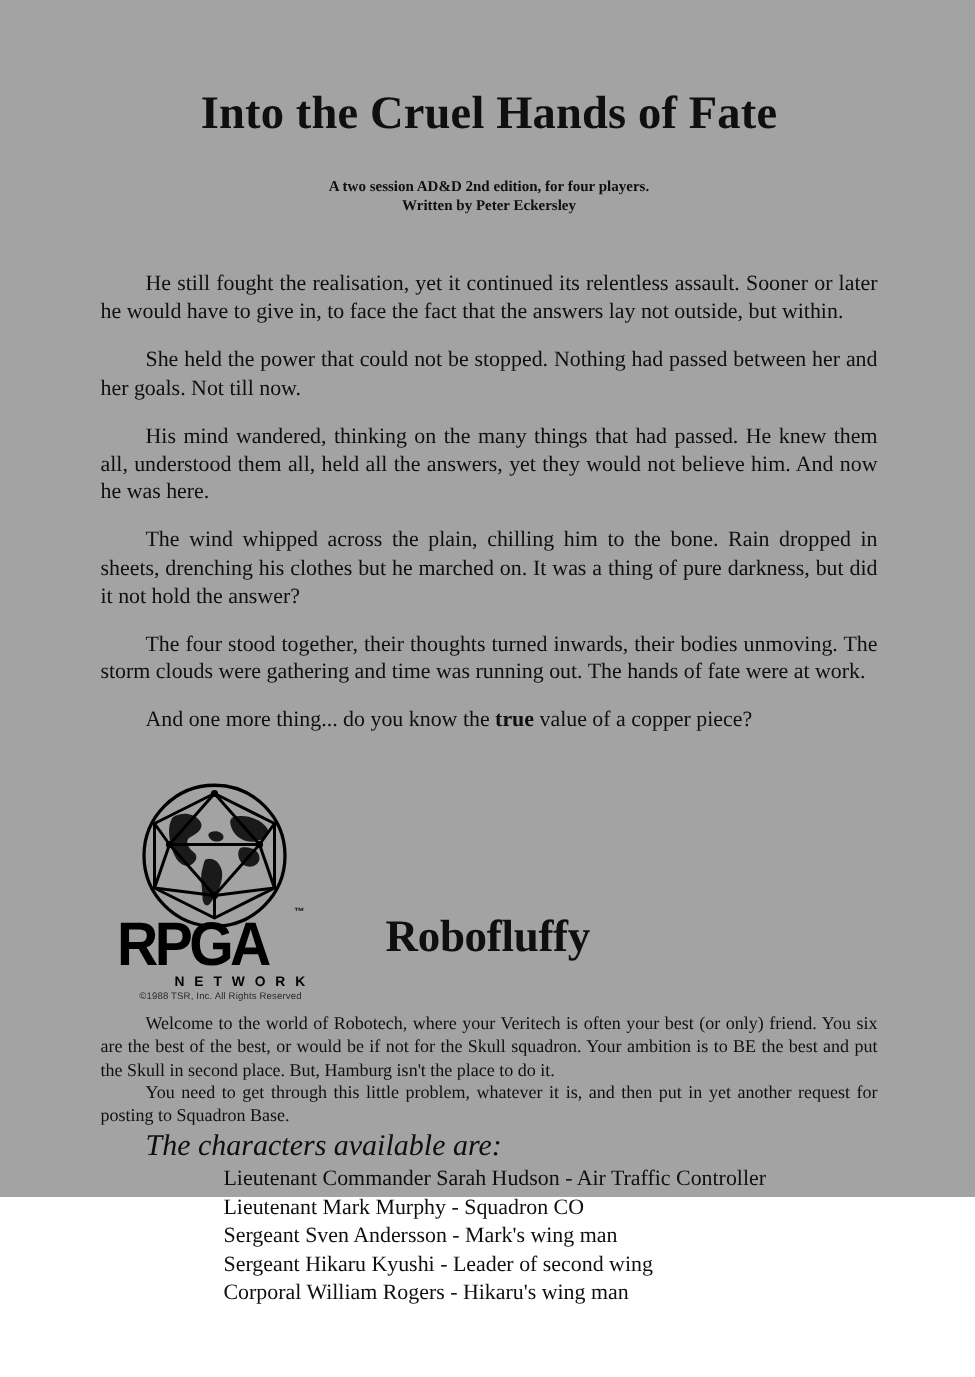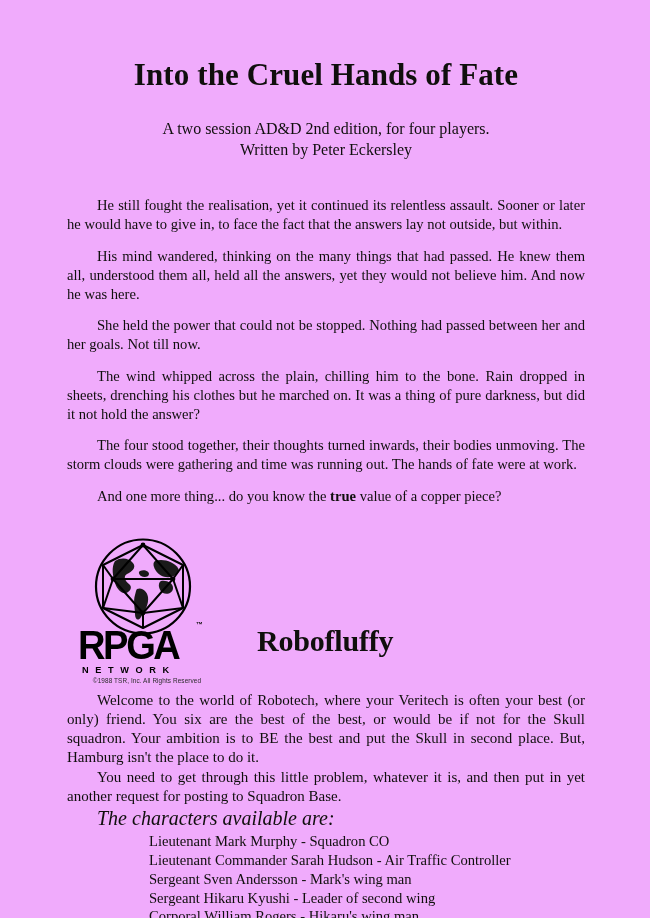--- a/index.html
+++ b/index.html
@@ -10,22 +10,22 @@
     width: 650px;
     height: 918px;
     background: #ffffff;
     font-family: "Liberation Serif", "DejaVu Serif", serif;
     color: #100f0d;
     overflow: hidden;
   }
   .page {
     position: relative;
     width: 650px;
-    height: 918px;
-    background: #f0abfc;
+    height: 798px;
+    background: #a3a3a3;
     box-sizing: border-box;
   }
   .content {
     position: absolute;
     left: 67px;
     top: 0;
     width: 518px;
   }
 
   
@@ -33,22 +33,22 @@
     text-align: center;
     font-size: 31px;
     font-weight: bold;
     letter-spacing: 0.1px;
     margin: 0;
     padding-top: 58px;
     line-height: 1.1;
   }
   .subtitle-block {
     text-align: center;
-    font-weight: normal;
-    font-size: 16px;
+    font-weight: bold;
+    font-size: 10px;
     line-height: 1.32;
     margin-top: 26px;
   }
 
   
   .prose {
     margin-top: 36px;
   }
   .para {
     text-align: justify;
@@ -104,21 +104,21 @@
     top: 84px;
     font-family: "Liberation Sans", "DejaVu Sans", sans-serif;
     font-size: 7px;
     font-weight: bold;
   }
   .rpga-network {
     position: absolute;
     left: 4px;
     top: 128px;
     width: 128px;
-    text-align: left;
+    text-align: right;
     font-family: "Liberation Sans", "DejaVu Sans", sans-serif;
     font-size: 9.2px;
     font-weight: bold;
     letter-spacing: 6.6px;
     color: #000;
   }
   .rpga-copy {
     position: absolute;
     left: 3px;
     top: 140px;
@@ -138,21 +138,21 @@
     font-weight: bold;
     letter-spacing: -0.2px;
   }
 
   
   .lower {
     margin-top: 2px;
   }
   .tight {
     text-align: justify;
-    font-size: 15px;
+    font-size: 12px;
     line-height: 1.28;
     margin: 0;
     text-indent: 30px;
   }
   .gap { margin-top: 13px; }
 
   .char-intro {
     font-size: 20px;
     line-height: 1.28;
     margin: 0;
@@ -175,22 +175,22 @@
 
     <h1 class="doc-title">Into the Cruel Hands of Fate</h1>
 
     <div class="subtitle-block">
       <div>A two session AD&amp;D 2nd edition, for four players.</div>
       <div>Written by Peter Eckersley</div>
     </div>
 
     <div class="prose">
       <p class="para">He still fought the realisation, yet it continued its relentless assault. Sooner or later he would have to give in, to face the fact that the answers lay not outside, but within.</p>
+      <p class="para">She held the power that could not be stopped. Nothing had passed between her and her goals. Not till now.</p>
       <p class="para">His mind wandered, thinking on the many things that had passed. He knew them all, understood them all, held all the answers, yet they would not believe him. And now he was here.</p>
-      <p class="para">She held the power that could not be stopped. Nothing had passed between her and her goals. Not till now.</p>
       <p class="para">The wind whipped across the plain, chilling him to the bone. Rain dropped in sheets, drenching his clothes but he marched on. It was a thing of pure darkness, but did it not hold the answer?</p>
       <p class="para">The four stood together, their thoughts turned inwards, their bodies unmoving. The storm clouds were gathering and time was running out. The hands of fate were at work.</p>
       <p class="para"><span>And one more thing... do you know the </span><b>true</b><span> value of a copper piece?</span></p>
     </div>
 
     <div class="band">
 
       <div class="rpga-logo">
         <div class="rpga-globe">
           <svg viewBox="0 0 116 99" width="116" height="99" aria-hidden="true">
@@ -238,22 +238,22 @@
 
       <div class="module-title">Robofluffy</div>
     </div>
 
     <div class="lower">
       <p class="tight">Welcome to the world of Robotech, where your Veritech is often your best (or only) friend. You six are the best of the best, or would be if not for the Skull squadron. Your ambition is to BE the best and put the Skull in second place. But, Hamburg isn't the place to do it.</p>
       <p class="tight">You need to get through this little problem, whatever it is, and then put in yet another request for posting to Squadron Base.</p>
 
       <p class="char-intro gap">The characters available are:</p>
       <ul class="char-list">
+        <li>Lieutenant Commander Sarah Hudson - Air Traffic Controller</li>
         <li>Lieutenant Mark Murphy - Squadron CO</li>
-        <li>Lieutenant Commander Sarah Hudson - Air Traffic Controller</li>
         <li>Sergeant Sven Andersson - Mark's wing man</li>
         <li>Sergeant Hikaru Kyushi - Leader of second wing</li>
         <li>Corporal William Rogers - Hikaru's wing man</li>
       </ul>
 
     </div>
 
   </div>
 </div>
 

